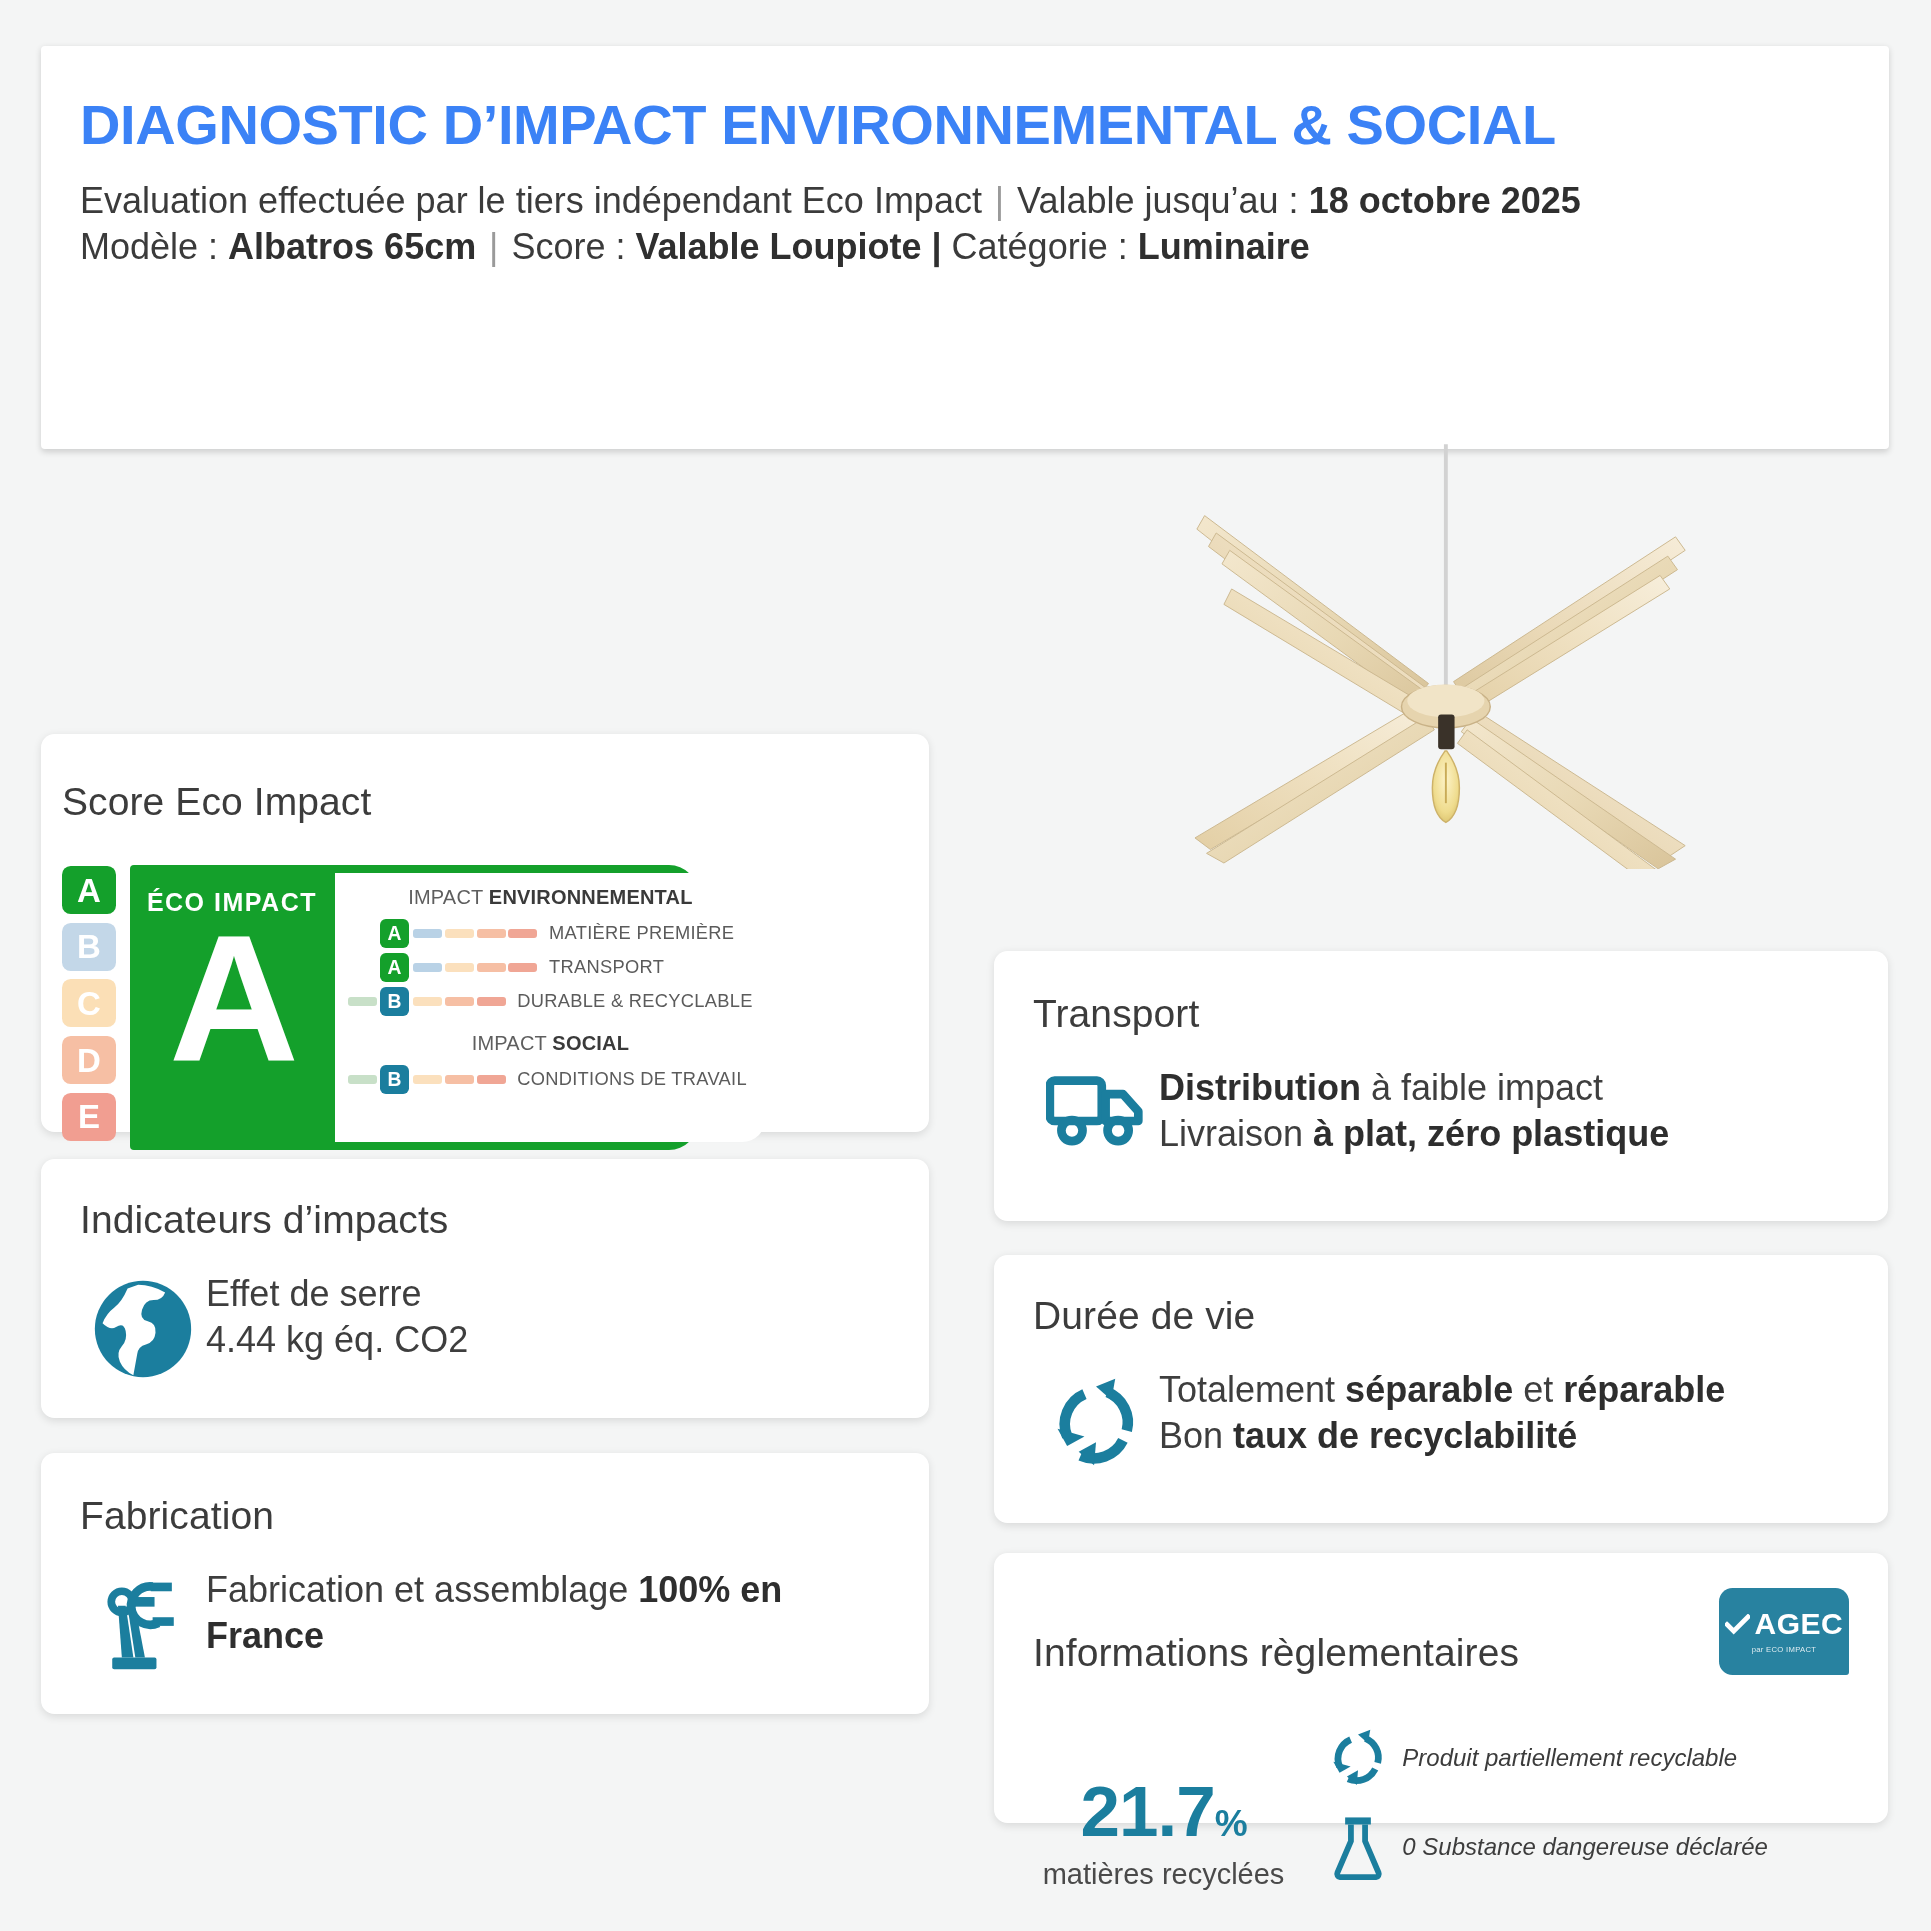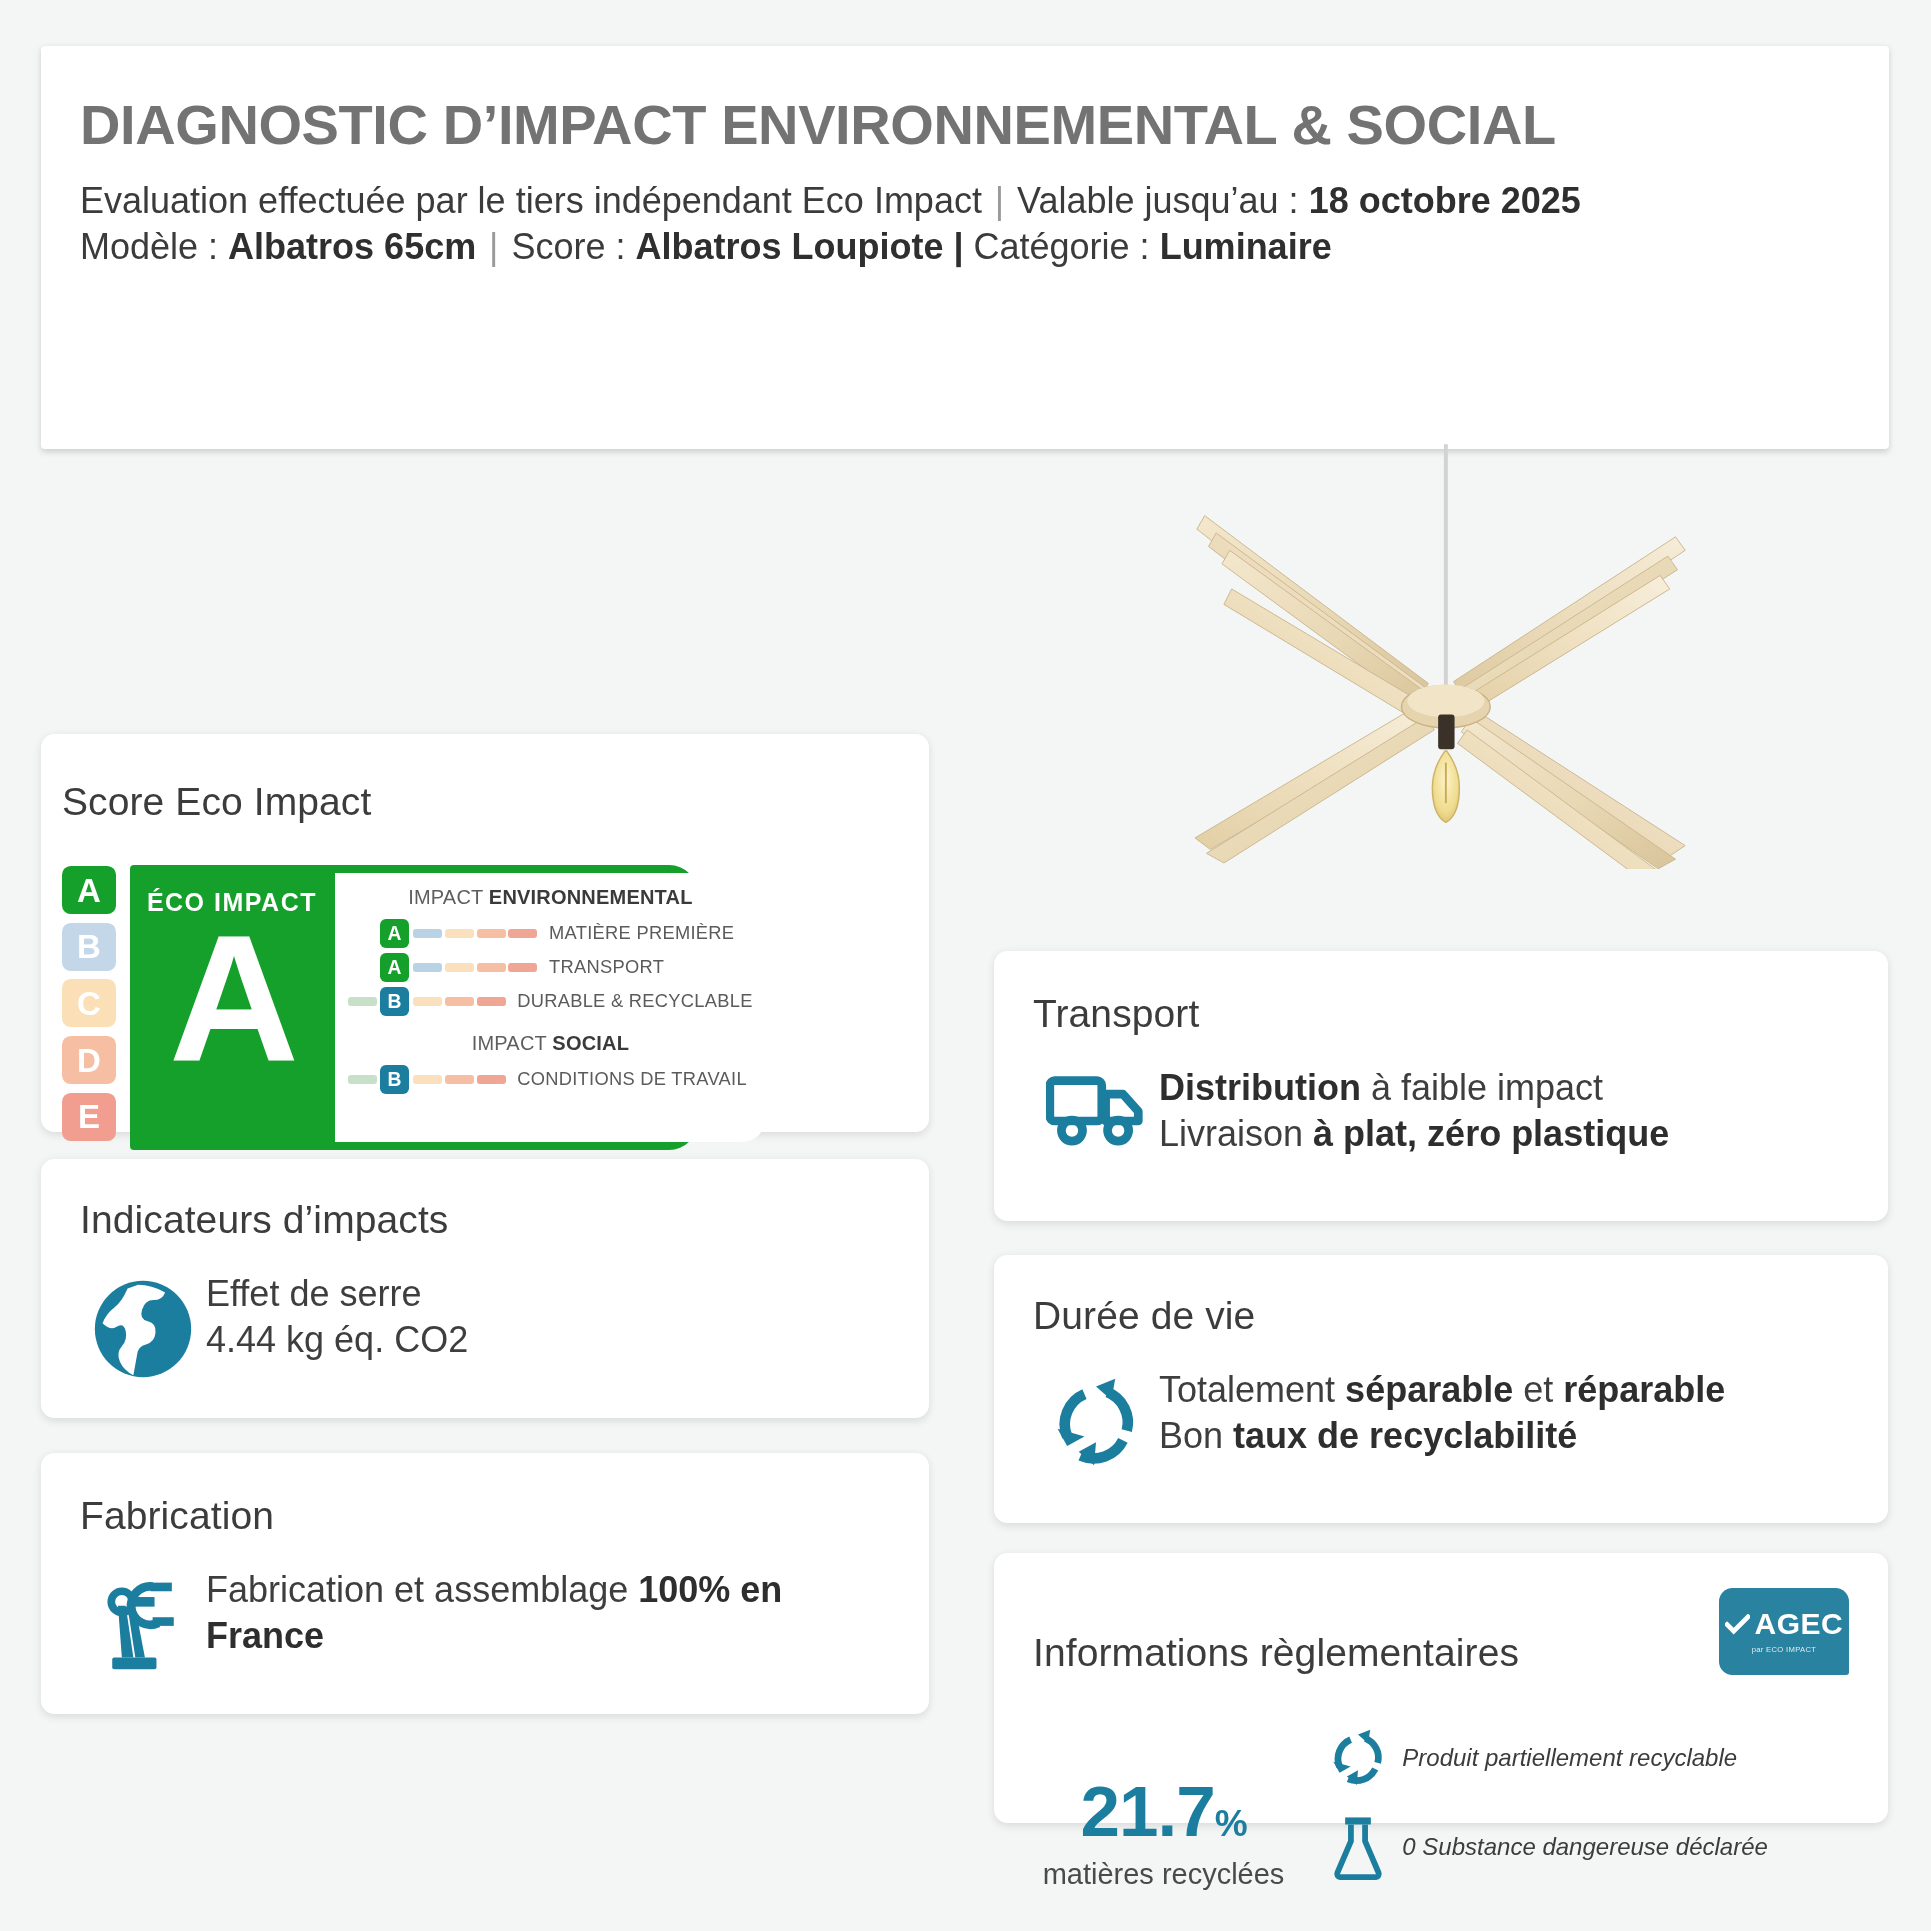--- a/index.html
+++ b/index.html
@@ -26,21 +26,21 @@
     top: 46px;
     width: 1848px;
     height: 403px;
     background: #ffffff;
     border-radius: 3.9px;
     box-shadow: 0 2.9px 6.8px rgba(0,0,0,0.16);
     padding: 50px 39px 0 39px;
   }
 
   .doc-title {
-    color: #737373;
+    color: #3b82f6;
     font-size: 56px;
     font-weight: bold;
     letter-spacing: -0.4px;
     line-height: 1.05;
     white-space: nowrap;
   }
 
   .meta-line {
     color: #3b3b3b;
     font-size: 36px;
@@ -316,21 +316,21 @@
       <span class="meta-sep">|</span>
       <span>Valable jusqu’au :</span>
       <b>18 octobre 2025</b>
     </div>
 
     <div class="meta-line">
       <span>Modèle :</span>
       <b>Albatros 65cm</b>
       <span class="meta-sep">|</span>
       <span>Score :</span>
-      <b>Albatros Loupiote |</b>
+      <b>Valable Loupiote |</b>
       <span>Catégorie :</span>
       <b>Luminaire</b>
     </div>
 
   </div>
 
   <div class="product-wrap">
     <svg width="579" height="425" viewBox="0 0 600 440">
       <defs>
         <linearGradient id="woodA" x1="0" y1="0" x2="1" y2="1">

